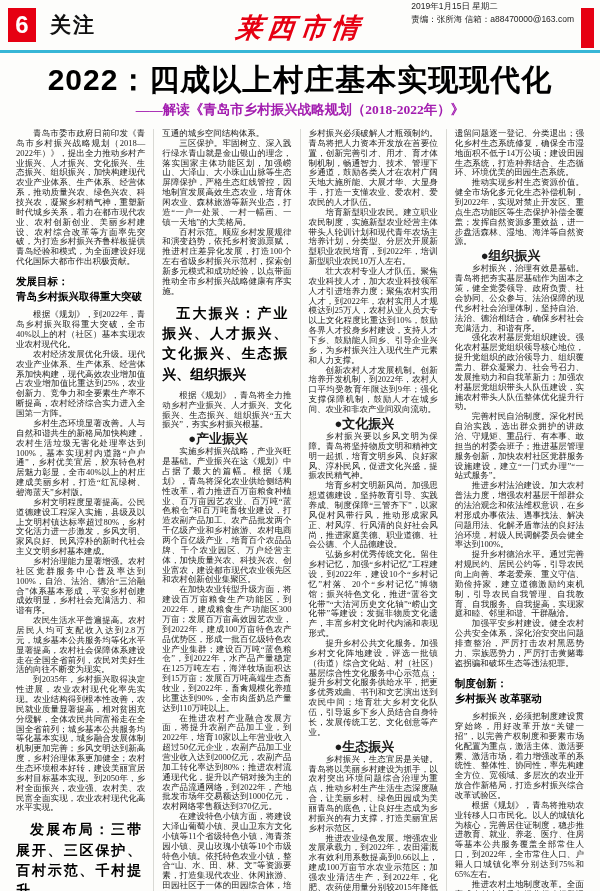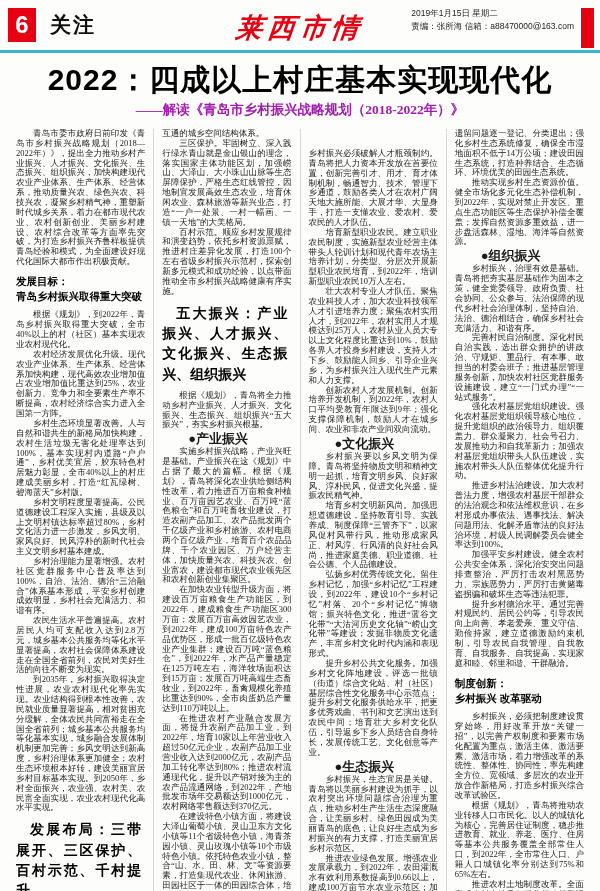--- a/index.html
+++ b/index.html
@@ -20,21 +20,21 @@
   .secname {
     font-family:"Liberation Sans",sans-serif; font-weight:900; font-size:21px;
     color:#111; margin-left:14px; letter-spacing:2px;
   }
   .masthead {
     position:absolute; left:0; right:0; top:10px; text-align:center;
     font-family:"DejaVu Serif",serif; font-style:italic; font-weight:bold;
     font-size:27px; color:#d8000f; letter-spacing:5px; transform:skewX(-6deg);
   }
   .hdr-right {
-    position:absolute; right:26px; top:7px; text-align:left;
+    position:absolute; right:26px; top:0; text-align:left;
     font-family:"Liberation Sans",sans-serif; font-size:8.5px; color:#222; line-height:1.55;
   }
   .redbar { position:absolute; right:6px; top:8px; width:13px; height:40px; background:#e60012; }
   .cyanrule { height:3px; background:#37b6d6; margin:0 0 0 0; }
   
   .headline-wrap { text-align:center; padding:10px 0 2px 0; }
   .headline {
     font-family:"Liberation Sans","DejaVu Sans",sans-serif; font-weight:900;
     font-size:30px; color:#000; letter-spacing:1px; line-height:1.1;
   }
@@ -110,43 +110,43 @@
         <p class="para">百村示范。顺应乡村发展规律和演变趋势，依托乡村资源禀赋，推进村庄差异化发展，打造100个左右省级乡村振兴示范村，探索创新多元模式和成功经验，以点带面推动全市乡村振兴战略健康有序实施。</p>
         <h3 class="sec-h-flow">五大振兴：产业振兴、人才振兴、文化振兴、生态振兴、组织振兴</h3>
         <p class="para">根据《规划》，青岛将全力推动乡村产业振兴、人才振兴、文化振兴、生态振兴、组织振兴“五大振兴”，夯实乡村振兴根基。</p>
         <p class="bullet">●产业振兴</p>
         <p class="para">实施乡村振兴战略，产业兴旺是基础。产业振兴在这《规划》中占据了最大的篇幅。根据《规划》，青岛将深化农业供给侧结构性改革，着力推进百万亩粮食种植业、百万亩园艺农业、百万吨“蓝色粮仓”和百万吨畜牧业建设，打造农副产品加工、农产品批发两个千亿级产业和乡村旅游、农村电商两个百亿级产业，培育百个农品品牌、千个农业园区、万户经营主体，加快质量兴农、科技兴农、创业富农，建设都市现代农业领先区和农村创新创业集聚区。</p>
         <p class="para">在加快农业转型升级方面，将建设百万亩粮食生产功能区，到2022年，建成粮食生产功能区300万亩；发展百万亩高效园艺农业，到2022年，建成100万亩特色农产品优势区，形成一批百亿级特色农业产业集群；建设百万吨“蓝色粮仓”，到2022年，水产品产量稳定在125万吨左右，海洋牧场面积达到15万亩；发展百万吨高端生态畜牧业，到2022年，畜禽规模化养殖比重达到90%，全市肉蛋奶总产量达到110万吨以上。</p>
         <p class="para">在推进农村产业融合发展方面，将提升农副产品加工业，到2022年，培育10家以上年营业收入超过50亿元企业，农副产品加工业营业收入达到2000亿元，农副产品加工转化率达到80%；推进农村流通现代化，提升以产销对接为主的农产品流通网络，到2022年，产地批发市场年交易额达到1000亿元，农村网络零售额达到370亿元。</p>
         <p class="para">在建设特色小镇方面，将建设大泽山葡萄小镇、灵山卫东方文化小镇等11个省级特色小镇，海青茶园小镇、灵山玫瑰小镇等10个市级特色小镇。依托特色农业小镇，整合“山、水、田、林、文”等资源要素，打造集现代农业、休闲旅游、田园社区于一体的田园综合体，培育灵山玫瑰、山后人家等田园综合体。</p>
       </div>
       <div class="col">
-        <p class="para" style="text-indent: 0px; margin-top: 20px;">乡村振兴必须破解人才瓶颈制约。青岛将把人力资本开发放在首要位置，创新完善引才、用才、育才体制机制，畅通智力、技术、管理下乡通道，鼓励各类人才在农村广阔天地大施所能、大展才华、大显身手，打造一支懂农业、爱农村、爱农民的人才队伍。</p>
+        <p class="para" style="text-indent: 0px;">乡村振兴必须破解人才瓶颈制约。青岛将把人力资本开发放在首要位置，创新完善引才、用才、育才体制机制，畅通智力、技术、管理下乡通道，鼓励各类人才在农村广阔天地大施所能、大展才华、大显身手，打造一支懂农业、爱农村、爱农民的人才队伍。</p>
         <p class="para">培育新型职业农民。建立职业农民制度，实施新型农业经营主体带头人轮训计划和现代青年农场主培养计划，分类型、分层次开展新型职业农民培育，到2022年，培训新型职业农民10万人左右。</p>
         <p class="para">壮大农村专业人才队伍。聚焦农业科技人才，加大农业科技领军人才引进培养力度；聚焦农村实用人才，到2022年，农村实用人才规模达到25万人，农村从业人员大专以上文化程度比重达到10%，鼓励各界人才投身乡村建设，支持人才下乡、鼓励能人回乡、引导企业兴乡，为乡村振兴注入现代生产元素和人力支撑。</p>
         <p class="para">创新农村人才发展机制。创新培养开发机制，到2022年，农村人口平均受教育年限达到9年；强化支撑保障机制，鼓励人才在城乡间、农业和非农产业间双向流动。</p>
         <p class="bullet">●文化振兴</p>
         <p class="para">乡村振兴要以乡风文明为保障。青岛将坚持物质文明和精神文明一起抓，培育文明乡风、良好家风、淳朴民风，促进文化兴盛，提振农民精气神。</p>
         <p class="para">培育乡村文明新风尚。加强思想道德建设，坚持教育引导、实践养成、制度保障“三管齐下”，以家风促村风带行风，推动形成家风正、村风淳、行风清的良好社会风尚，推进家庭美德、职业道德、社会公德、个人品德建设。</p>
         <p class="para">弘扬乡村优秀传统文化。留住乡村记忆，加强“乡村记忆”工程建设，到2022年，建设10个“乡村记忆”村落、20个“乡村记忆”博物馆；振兴特色文化，推进“蓝谷文化带”“大沽河历史文化轴”“崂山文化带”等建设；发掘非物质文化遗产，丰富乡村文化时代内涵和表现形式。</p>
         <p class="para">提升乡村公共文化服务。加强乡村文化阵地建设，评选一批镇（街道）综合文化站、村（社区）基层综合性文化服务中心示范点；提升乡村文化服务供给水平，把更多优秀戏曲、书刊和文艺演出送到农民中间；培育壮大乡村文化队伍，引导返乡下乡人员结合自身特长，发展传统工艺、文化创意等产业。</p>
         <p class="bullet">●生态振兴</p>
         <p class="para">乡村振兴，生态宜居是关键。青岛将以美丽乡村建设为抓手，以农村突出环境问题综合治理为重点，推动乡村生产生活生态深度融合，让美丽乡村、绿色田园成为美丽青岛的底色，让良好生态成为乡村振兴的有力支撑，打造美丽宜居乡村示范区。</p>
         <p class="para">推进农业绿色发展。增强农业发展承载力，到2022年，农田灌溉水有效利用系数提高到0.66以上，建成100万亩节水农业示范区；加强农业清洁生产，到2022年，化肥、农药使用量分别较2015年降低6%以上、10%以上；整治农业环境突出问题，到2022年，农业生态环境综合指数达到95%。</p>
       </div>
       <div class="col">
         <p class="para" style="text-indent: 0px;">遗留问题逐一登记、分类退出；强化乡村生态系统修复，确保全市湿地面积不低于14万公顷；建设田园生态系统，打造种养结合、生态循环、环境优美的田园生态系统。</p>
         <p class="para">推动实现乡村生态资源价值。健全市场化多元化生态补偿机制，到2022年，实现对禁止开发区、重点生态功能区等生态保护补偿全覆盖；发挥自然资源多重效益，进一步盘活森林、湿地、海洋等自然资源。</p>
         <p class="bullet">●组织振兴</p>
         <p class="para">乡村振兴，治理有效是基础。青岛将把夯实基层基础作为固本之策，健全党委领导、政府负责、社会协同、公众参与、法治保障的现代乡村社会治理体制，坚持自治、法治、德治相结合，确保乡村社会充满活力、和谐有序。</p>
+        <p class="para">强化农村基层党组织建设。强化农村基层党组织领导核心地位，提升党组织的政治领导力、组织覆盖力、群众凝聚力、社会号召力、发展推动力和自我革新力；加强农村基层党组织带头人队伍建设，实施农村带头人队伍整体优化提升行动。</p>
         <p class="para">完善村民自治制度。深化村民自治实践，选出群众拥护的讲政治、守规矩、重品行、有本事、敢担当的村委会班子；推进基层管理服务创新，加快农村社区党群服务设施建设，建立“一门式办理”“一站式服务”。</p>
-        <p class="para">强化农村基层党组织建设。强化农村基层党组织领导核心地位，提升党组织的政治领导力、组织覆盖力、群众凝聚力、社会号召力、发展推动力和自我革新力；加强农村基层党组织带头人队伍建设，实施农村带头人队伍整体优化提升行动。</p>
         <p class="para">推进乡村法治建设。加大农村普法力度，增强农村基层干部群众的法治观念和依法维权意识，在乡村形成办事依法、遇事找法、解决问题用法、化解矛盾靠法的良好法治环境，村级人民调解委员会健全率达到100%。</p>
+        <p class="para">提升乡村德治水平。通过完善村规民约、居民公约等，引导农民向上向善、孝老爱亲、重义守信、勤俭持家，建立道德激励约束机制，引导农民自我管理、自我教育、自我服务、自我提高，实现家庭和睦、邻里和谐、干群融洽。</p>
         <p class="para">加强平安乡村建设。健全农村公共安全体系，深化治安突出问题排查整治，严厉打击农村黑恶势力、宗族恶势力，严厉打击黄赌毒盗拐骗和破坏生态等违法犯罪。</p>
-        <p class="para">提升乡村德治水平。通过完善村规民约、居民公约等，引导农民向上向善、孝老爱亲、重义守信、勤俭持家，建立道德激励约束机制，引导农民自我管理、自我教育、自我服务、自我提高，实现家庭和睦、邻里和谐、干群融洽。</p>
         <h3 class="sec-h">制度创新：
 乡村振兴 改革驱动</h3>
         <p class="para">乡村振兴，必须把制度建设贯穿始终，用好改革开放“关键一招”，以完善产权制度和要素市场化配置为重点，激活主体、激活要素、激活市场，着力增强改革的系统性、整体性、协同性，率先构建全方位、宽领域、多层次的农业开放合作新格局，打造乡村振兴综合改革试验区。</p>
         <p class="para">根据《规划》，青岛将推动农业转移人口市民化。以人的城镇化为核心，完善居住证制度，稳步推进教育、就业、养老、医疗、住房等基本公共服务覆盖全部常住人口，到2022年，全市常住人口、户籍人口城镇化率分别达到75%和65%左右。</p>
         <p class="para">推进农村土地制度改革。全面完成农村土地承包经营权确权登记颁证，完善农村承包地“三权分置”制度，搭建土地承包经营权信息平台，鼓励农户通过转包、出租、互换、转让等方式流转承包地。</p>
       </div>
     </div>
 
 </div>
 

